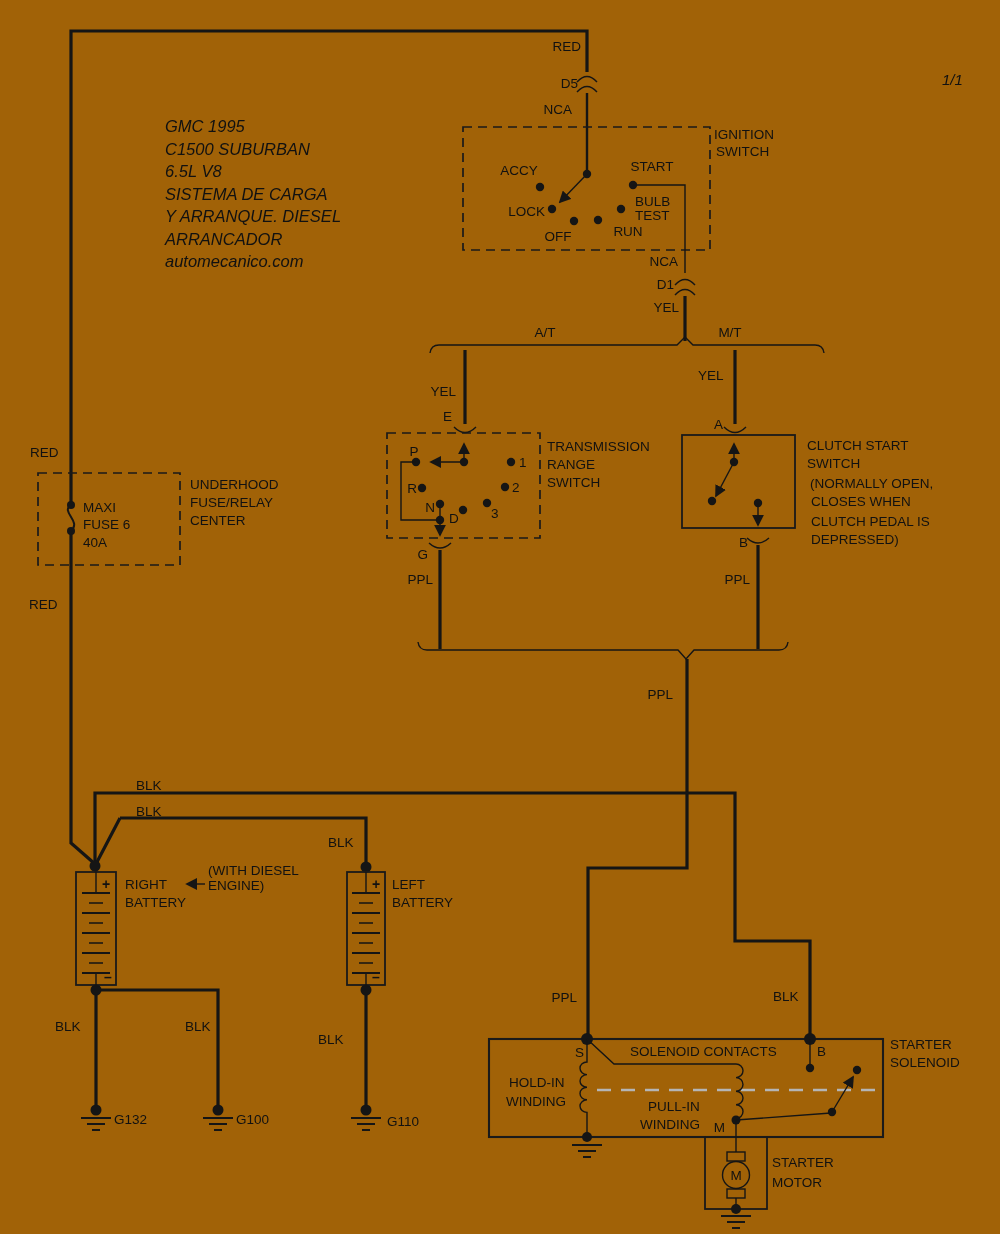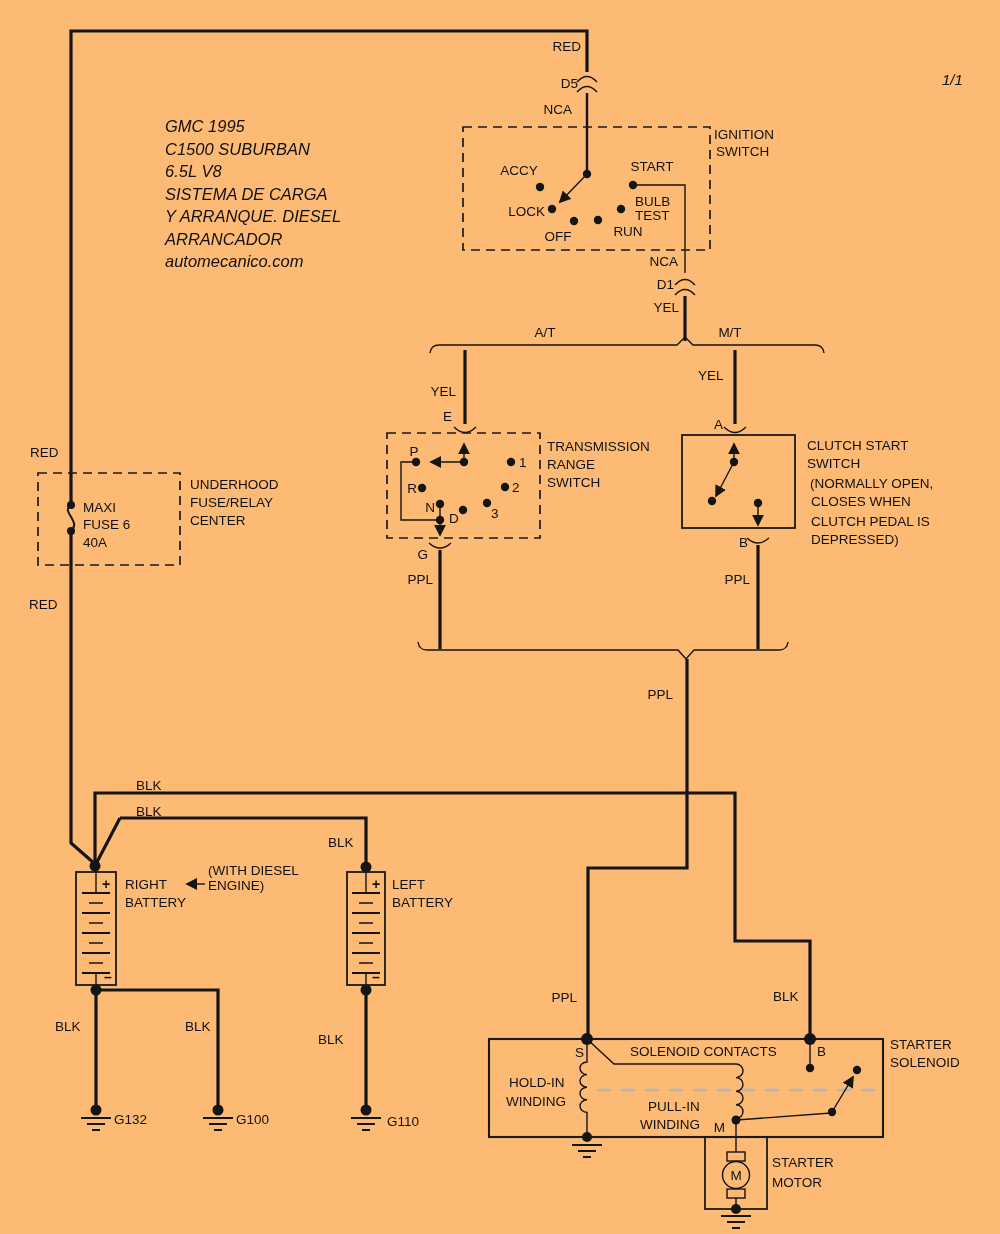--- a/index.html
+++ b/index.html
@@ -1,16 +1,16 @@
 <!DOCTYPE html>
 <html><head>
 <meta charset="utf-8">
 <style>
   html,body{margin:0;padding:0;background:#fff;}
-  .page{position:relative;width:1000px;height:1234px;background:#fdba74;overflow:hidden;}
+  .page{position:relative;width:1000px;height:1234px;background:#a16207;overflow:hidden;}
   svg{display:block;}
   .w3{stroke:#151515;stroke-width:3.2;fill:none;stroke-linejoin:miter;stroke-linecap:butt;}
   .w2{stroke:#151515;stroke-width:2.4;fill:none;}
   .t{stroke:#151515;stroke-width:1.4;fill:none;}
   .tp{stroke:#151515;stroke-width:2;fill:none;}
   .box-dash{fill:none;stroke:#1a1a1a;stroke-width:1.7;stroke-dasharray:9 6;}
   .box{fill:none;stroke:#1a1a1a;stroke-width:1.8;}
   .box2{fill:none;stroke:#1a1a1a;stroke-width:2.1;}
   .dot{fill:#151515;stroke:none;}
   .mech{stroke:#b5b5b5;stroke-width:2.4;stroke-dasharray:14 10;fill:none;}

